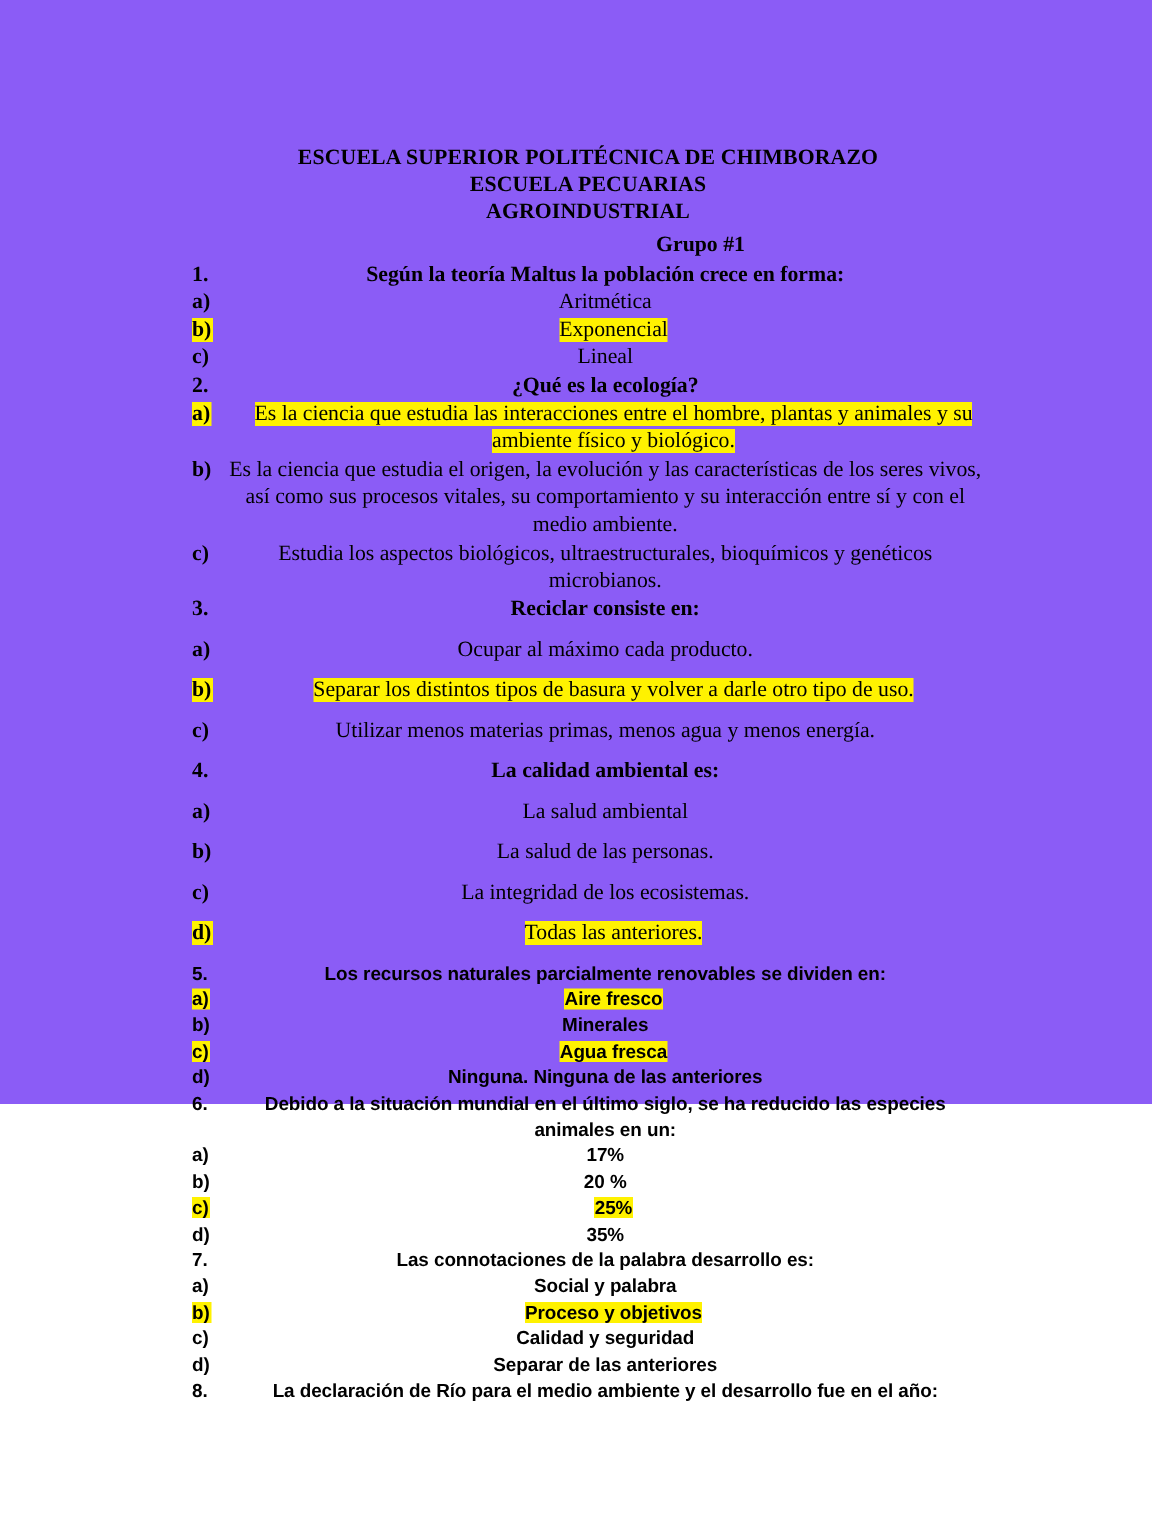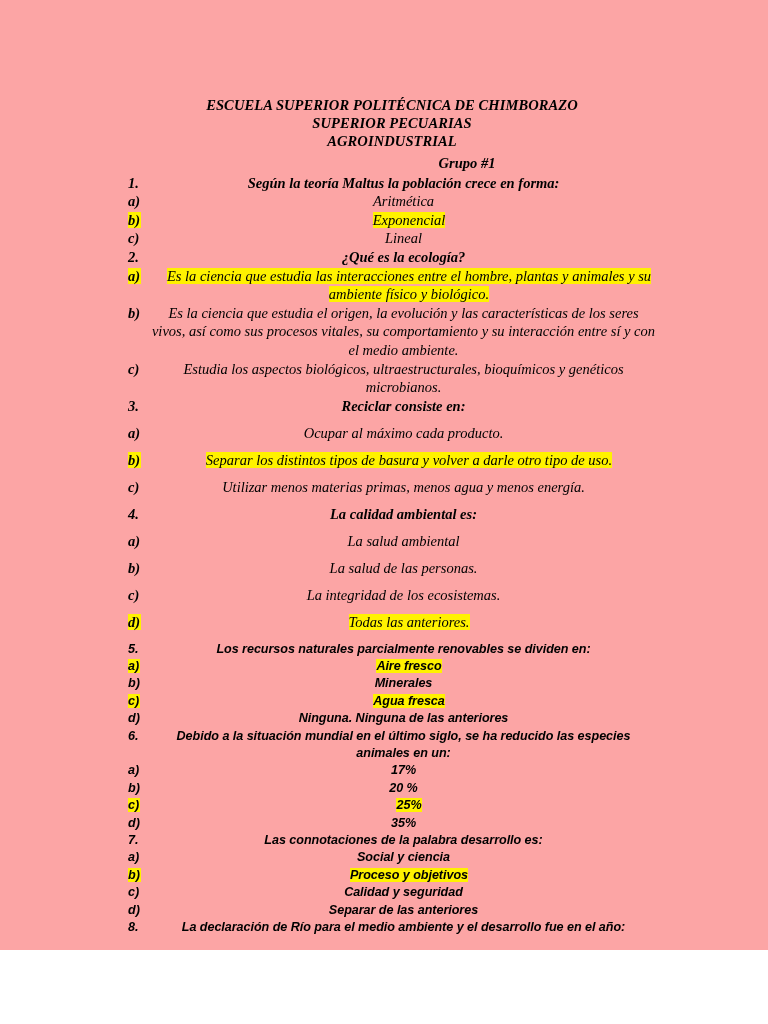--- a/index.html
+++ b/index.html
@@ -14,24 +14,23 @@
     position: relative;
     font-family: "Liberation Serif", serif;
     color: #000000;
     overflow: hidden;
   }
 
   .page {
     position: absolute;
     left: 0; top: 0;
     width: 768px;
-    height: 950px;
-    background: #fca5a5;
+    height: 736px;
+    background: #8b5cf6;
     padding: 96px 112px 0 128px;
-    font-style: italic;
   }
 
   
   .doc-header {
     text-align: center;
     font-weight: bold;
     font-size: 14.5px;
     line-height: 18.2px;
     letter-spacing: 0.1px;
   }
@@ -111,21 +110,21 @@
     -webkit-box-decoration-break: clone;
   }
 </style>
 </head>
 <body>
 
 <div class="page">
 
   <div class="doc-header">
     <div>ESCUELA SUPERIOR POLITÉCNICA DE CHIMBORAZO</div>
-    <div>SUPERIOR PECUARIAS</div>
+    <div>ESCUELA PECUARIAS</div>
     <div>AGROINDUSTRIAL</div>
   </div>
 
   <div class="meta-block">
   </div>
 
   <div class="group-line">Grupo #1</div>
 
   <div class="questions serif" id="serif-block">
       <div class="q-row q-stem tight">
@@ -237,21 +236,21 @@
       <div class="q-row q-opt tight">
         <span class="marker"><span class="mk">d)</span></span>
         <span class="body-text"><span class="tx">35%</span></span>
       </div>
       <div class="q-row q-stem tight">
         <span class="marker"><span class="mk">7.</span></span>
         <span class="body-text"><span class="tx">Las connotaciones de la palabra desarrollo es:</span></span>
       </div>
       <div class="q-row q-opt tight">
         <span class="marker"><span class="mk">a)</span></span>
-        <span class="body-text"><span class="tx">Social y ciencia</span></span>
+        <span class="body-text"><span class="tx">Social y palabra</span></span>
       </div>
       <div class="q-row q-opt row-hl hl-multiline tight">
         <span class="marker"><span class="mk">b)</span></span>
         <span class="body-text"><span class="tx">Proceso y objetivos</span></span>
       </div>
       <div class="q-row q-opt tight">
         <span class="marker"><span class="mk">c)</span></span>
         <span class="body-text"><span class="tx">Calidad y seguridad</span></span>
       </div>
       <div class="q-row q-opt tight">

